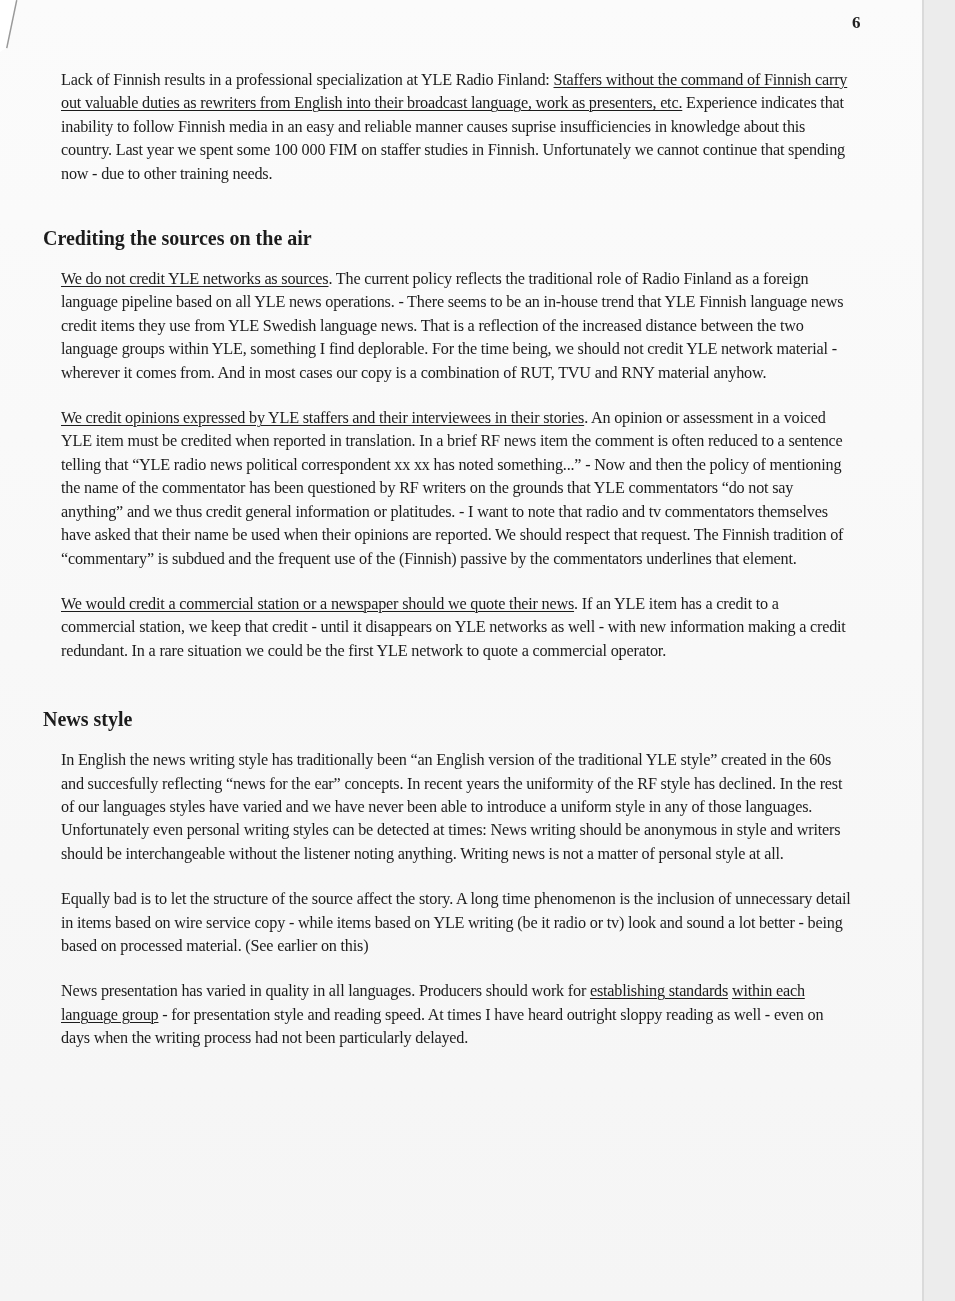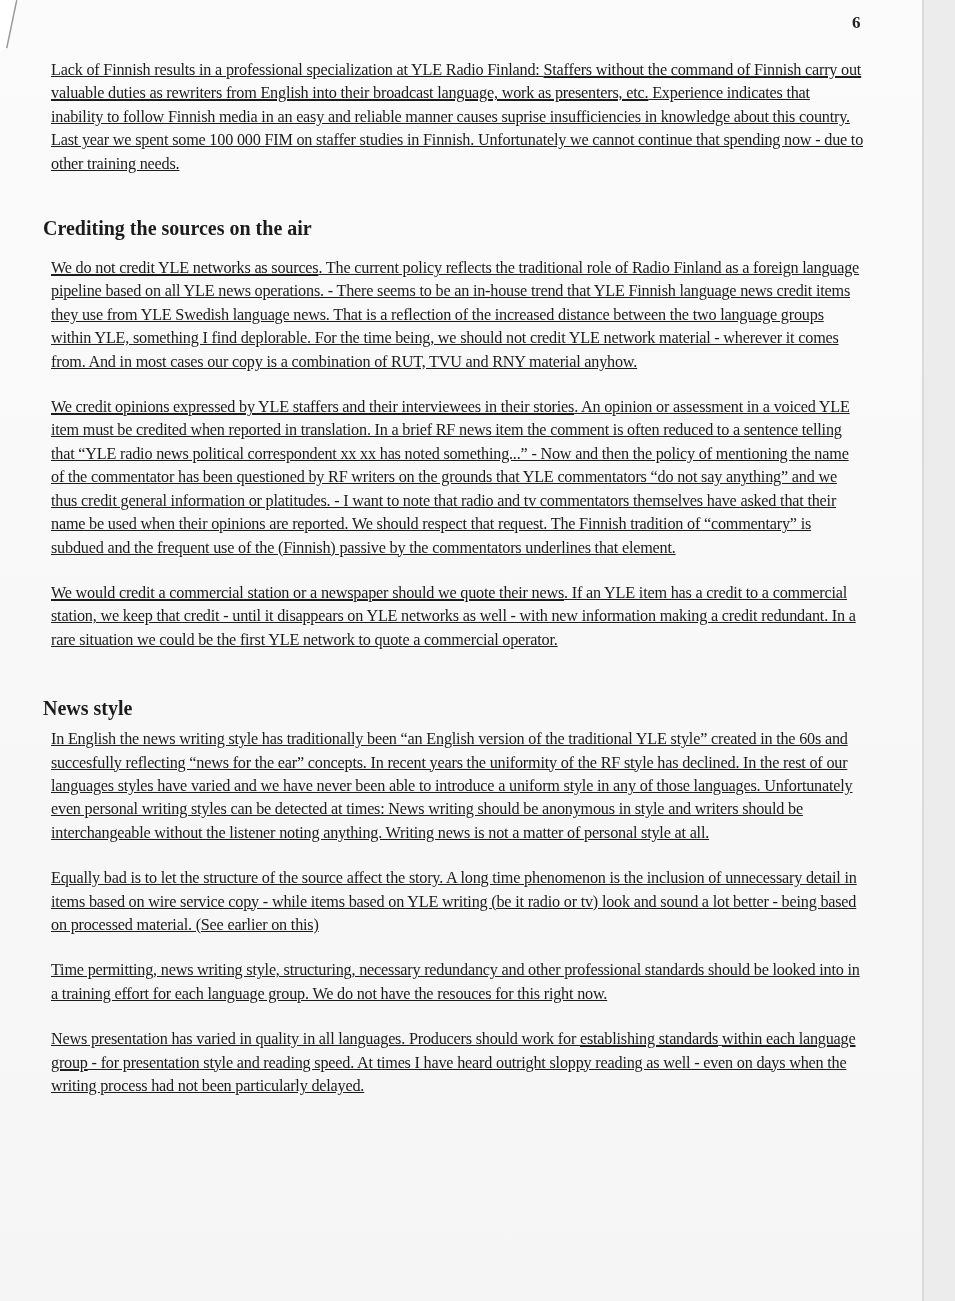--- a/index.html
+++ b/index.html
@@ -52,22 +52,21 @@
     .content {
       position: absolute;
       left: 43px;
       top: 51px;
       width: 830px;
       font-size: 16.2px;
       line-height: 23.4px;
       letter-spacing: -0.2px;
     }
     .content p {
-      margin: 8px;
-      text-decoration: underline;
+      margin: 18px;
     }
     .u {
       text-decoration: underline;
       text-decoration-thickness: 1px;
       text-underline-offset: 2px;
     }
     .p1 { }
     .h {
       font-weight: bold;
       font-size: 20px;
@@ -101,20 +100,19 @@
     <p class="gap"><span class="u">We credit opinions expressed by YLE staffers and their interviewees in their stories</span><span>.  An opinion or assessment in a voiced YLE item must be credited when reported in translation.  In a brief RF news item the comment is often reduced to a sentence telling that “YLE radio news political correspondent xx xx has noted something...” - Now and then the policy of mentioning the name of the commentator has been questioned  by RF writers on the grounds that YLE commentators “do not say anything” and we thus credit general information or platitudes. - I want to note that radio and tv commentators themselves have asked that their name be used when their opinions are reported. We should respect that request. The Finnish tradition of  “commentary” is subdued and the frequent use of the (Finnish) passive by the commentators underlines that element.</span></p>
 
     <p class="gap"><span class="u">We would credit a commercial station or a newspaper should we quote their news</span><span>. If an YLE item has a credit to a commercial station, we keep that credit - until it disappears on YLE networks as well - with new information making a credit redundant. In a rare situation we could be the first YLE network to quote a commercial operator.</span></p>
 
     <h2 class="h h-news">News style</h2>
 
     <p>In English the news writing style has traditionally been “an English version of the traditional YLE style” created in the 60s and succesfully reflecting “news for the ear” concepts. In recent years the uniformity of the RF style has declined. In the rest of our languages  styles have varied and we have never been able to introduce a uniform style in any of those languages. Unfortunately even personal writing styles can be detected at times: News writing should be anonymous in style and writers should be interchangeable without the listener noting anything. Writing news is not a matter of personal style at all.</p>
 
     <p class="gap">Equally bad is to let the structure of the source affect the story.  A long time phenomenon is the inclusion of unnecessary detail in items based on wire service copy - while items based on YLE writing (be it radio or tv)  look and sound a lot better - being based on processed material. (See earlier on this)</p>
 
-    <p class="gap">Time permitting,  news writing style, structuring, necessary redundancy and other professional standards should be looked into in a training effort for each language group.  We do not have the resouces for this right now.</p>
 
     <p class="gap"><span>News presentation has varied in quality in all languages.  Producers should work for </span><span class="u">establishing standards</span><span> </span><span class="u">within each language group</span><span> - for presentation style and reading speed.  At times I have heard outright sloppy reading as well - even on days when the writing process had not been particularly delayed.</span></p>
 
   </div>
 </div>
 
 <div class="right-edge"></div>
 
 </body></html>

